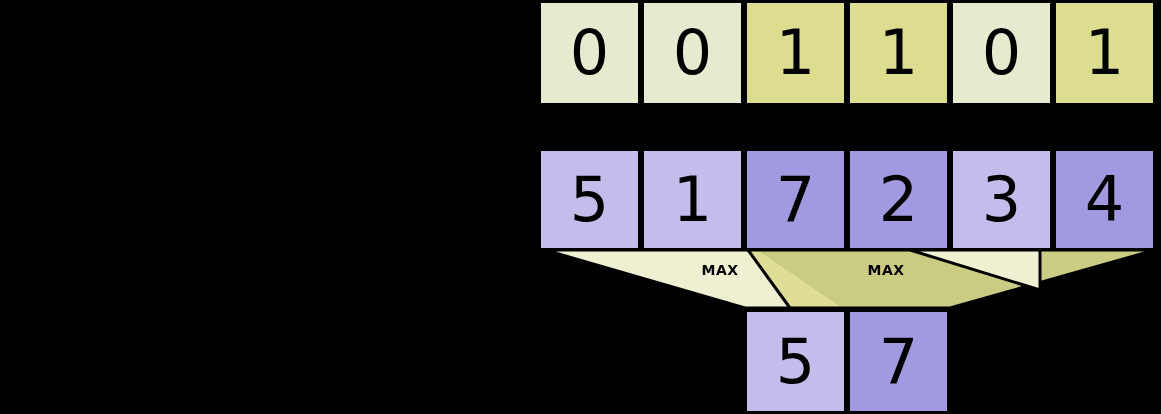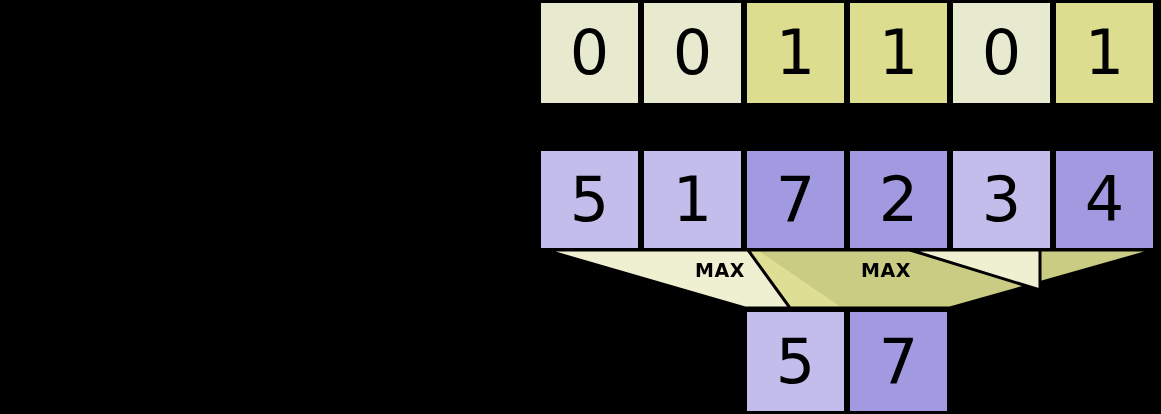--- a/index.html
+++ b/index.html
@@ -31,21 +31,21 @@
     justify-content: center;
     font-size: 62px;
     line-height: 1;
     color: #000000;
     font-family: "DejaVu Sans", "Liberation Sans", sans-serif;
     font-weight: 400;
     user-select: none;
   }
   .max-label {
     position: absolute;
-    font-size: 19px;
+    font-size: 14px;
     font-weight: bold;
     color: #000000;
     letter-spacing: 0.5px;
     font-family: "DejaVu Sans", "Liberation Sans", sans-serif;
     transform: translate(-50%, -50%);
     white-space: nowrap;
     user-select: none;
   }
 </style>
 </head>

